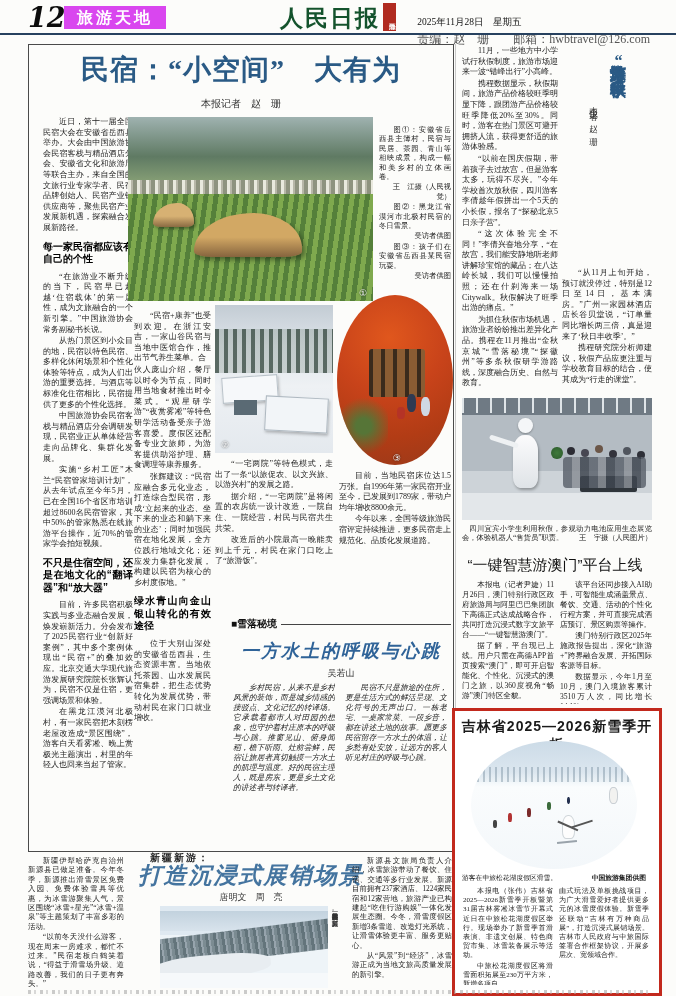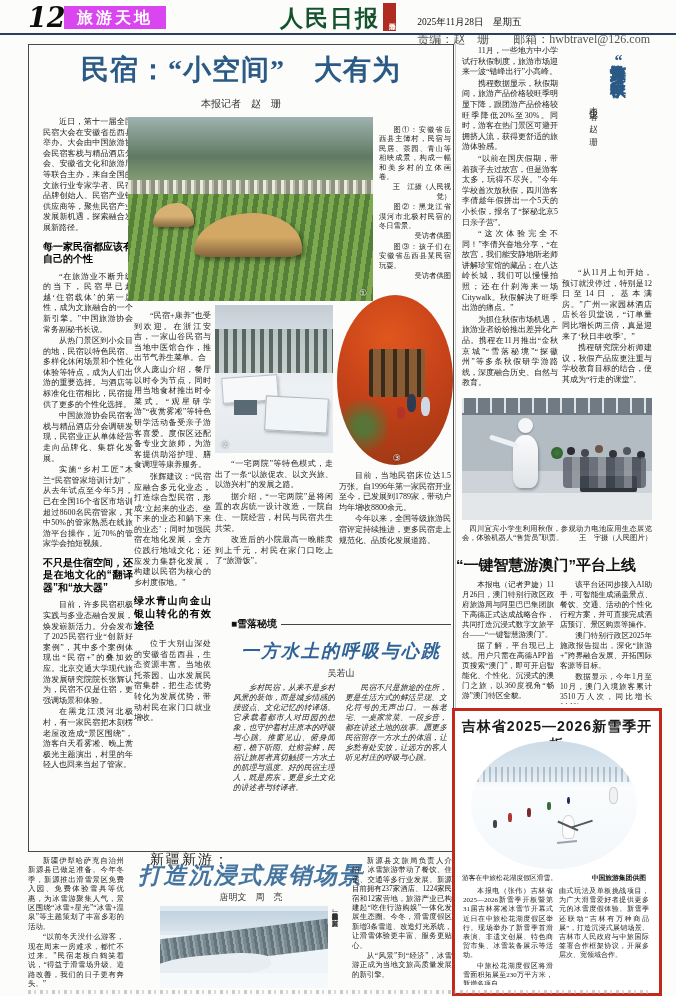--- a/index.html
+++ b/index.html
@@ -41,34 +41,34 @@
   .prism-title{text-align:center;font-style:italic;font-weight:bold;font-size:18px;color:#2f6398;
        letter-spacing:2px;margin-top:8px;}
   .prism-author{text-align:center;font-size:9px;color:#333;margin-top:4px;font-family:Liberation Mono, monospace;}
   .prism .col{font-style:italic;font-size:7.8px;line-height:10px;}
   
   .vdivider{position:absolute;left:455px;top:44px;width:1px;height:946px;background:#c9c9c9;}
   .v-headline{position:absolute;left:608px;top:52px;height:215px;writing-mode:vertical-rl;text-orientation:upright;
        font-size:16px;font-weight:900;color:#2a5a85;line-height:20px;}
   .v-byline{position:absolute;left:588px;top:100px;height:140px;writing-mode:vertical-rl;text-orientation:upright;
        font-size:8.5px;color:#333;letter-spacing:2px;}
-  .macau-headline{position:absolute;left:456px;top:556px;width:198px;
-       font-family:"Liberation Sans",sans-serif;font-weight:bold;font-size:15px;color:#111;}
+  .macau-headline{position:absolute;left:456px;top:556px;width:198px;text-align:center;
+       font-family:"Liberation Sans",sans-serif;font-weight:normal;font-size:15px;color:#111;}
   
   .redbox{position:absolute;left:452px;top:708px;width:204px;height:282px;border:3px solid #c2291d;background:#fff;}
   .jl-headline{position:absolute;left:0;top:7px;width:100%;text-align:center;
        font-family:"Liberation Sans",sans-serif;font-weight:bold;font-size:14px;color:#1a1a1a;letter-spacing:1px;}
   .jl-photo{position:absolute;left:16px;top:30px;width:166px;height:128px;border-radius:50%;overflow:hidden;
        background:linear-gradient(180deg,#ccdbe7 0%,#dbe6ef 24%,#eef4f8 30%,#fafcfd 36%,#f3f7fa 100%);}
   .jl-caprow{position:absolute;left:7px;top:162px;width:184px;display:flex;justify-content:space-between;
        font-size:6.8px;color:#222;}
   .jl-caprow .r{font-weight:bold;}
   
-  .xj-label{position:absolute;left:150px;top:851px;font-family:"Liberation Sans",sans-serif;font-weight:normal;
-       font-size:14px;letter-spacing:2px;color:#222;}
+  .xj-label{position:absolute;left:150px;top:851px;font-family:"Liberation Sans",sans-serif;font-weight:bold;
+       font-size:10px;letter-spacing:2px;color:#222;}
   .xj-headline{position:absolute;left:138px;top:860px;width:226px;text-align:center;font-style:italic;
        font-weight:900;font-size:23px;color:#44749f;letter-spacing:2px;}
   .xj-byline{position:absolute;left:138px;top:891px;width:226px;text-align:center;font-size:9px;color:#333;}
   .xj-vcap{position:absolute;left:331px;top:908px;height:80px;writing-mode:vertical-rl;text-orientation:upright;
        font-size:6.5px;color:#333;line-height:8px;}
   .footer-micro{position:absolute;left:28px;top:990px;width:622px;height:4px;opacity:.5;
        background:repeating-linear-gradient(90deg,#9a9a9a 0 3px,transparent 3px 6px,#b5b5b5 6px 8px,transparent 8px 12px);}
   
   .abs{position:absolute;}
 </style>

